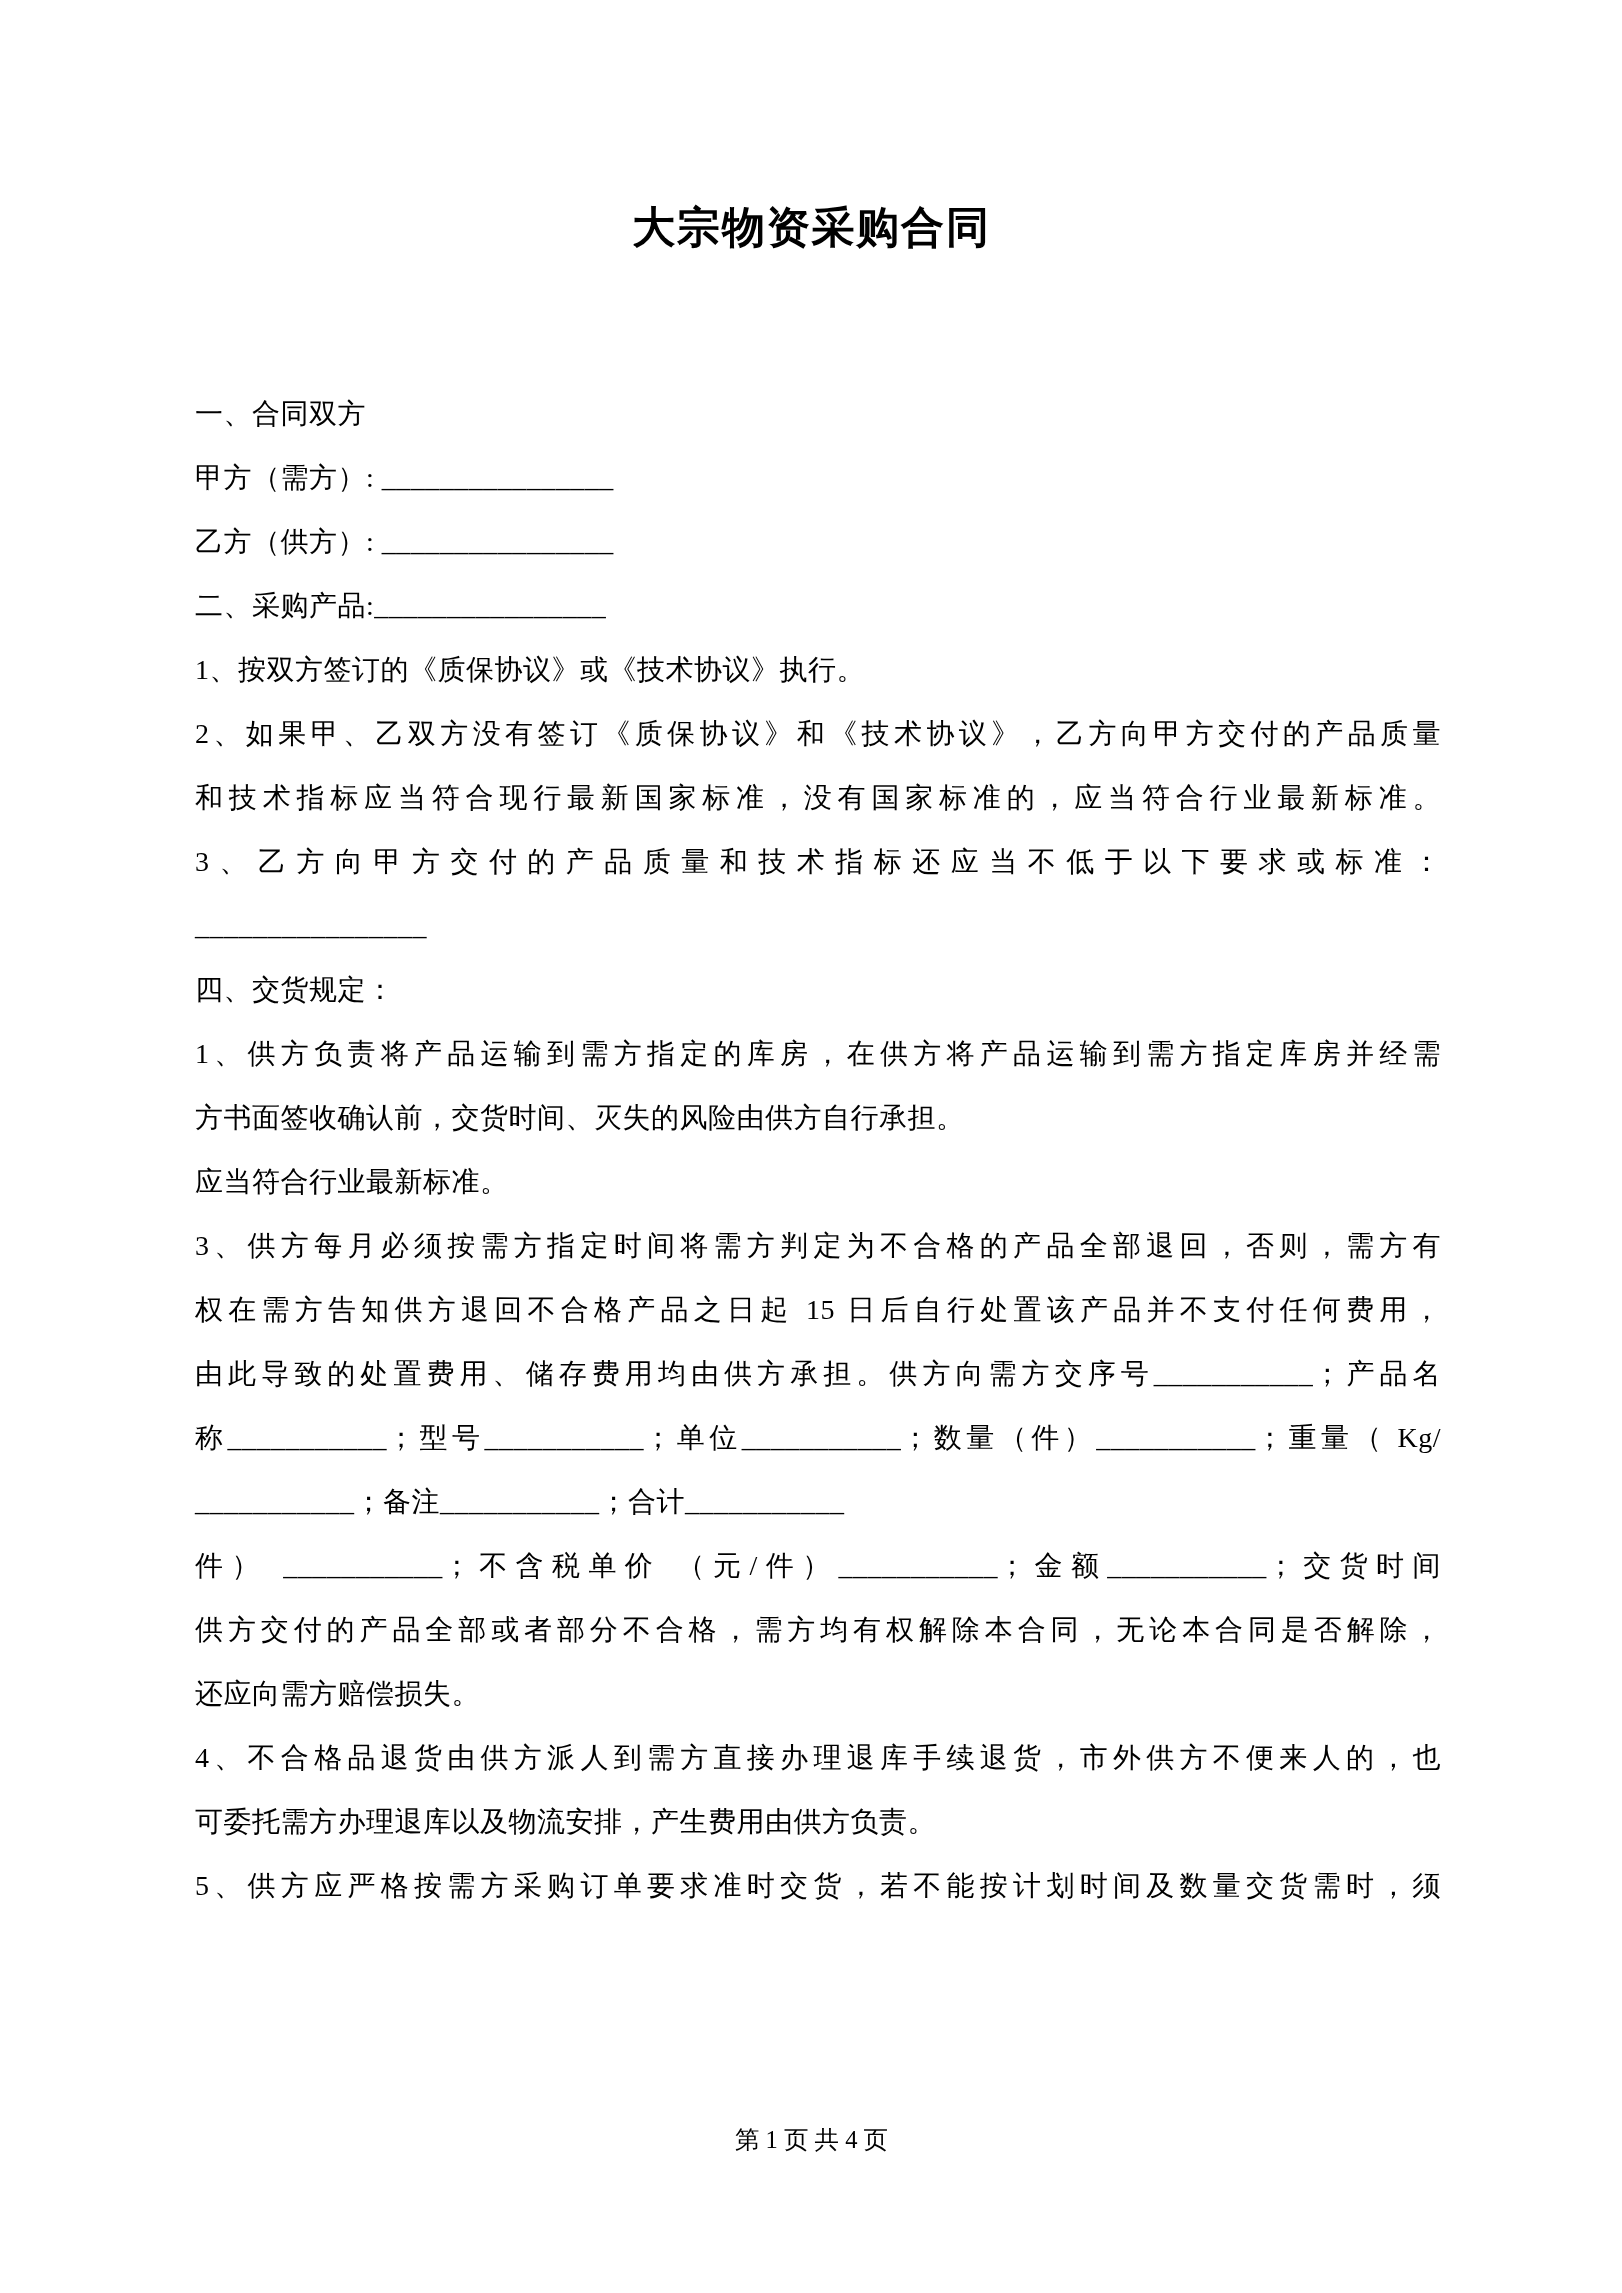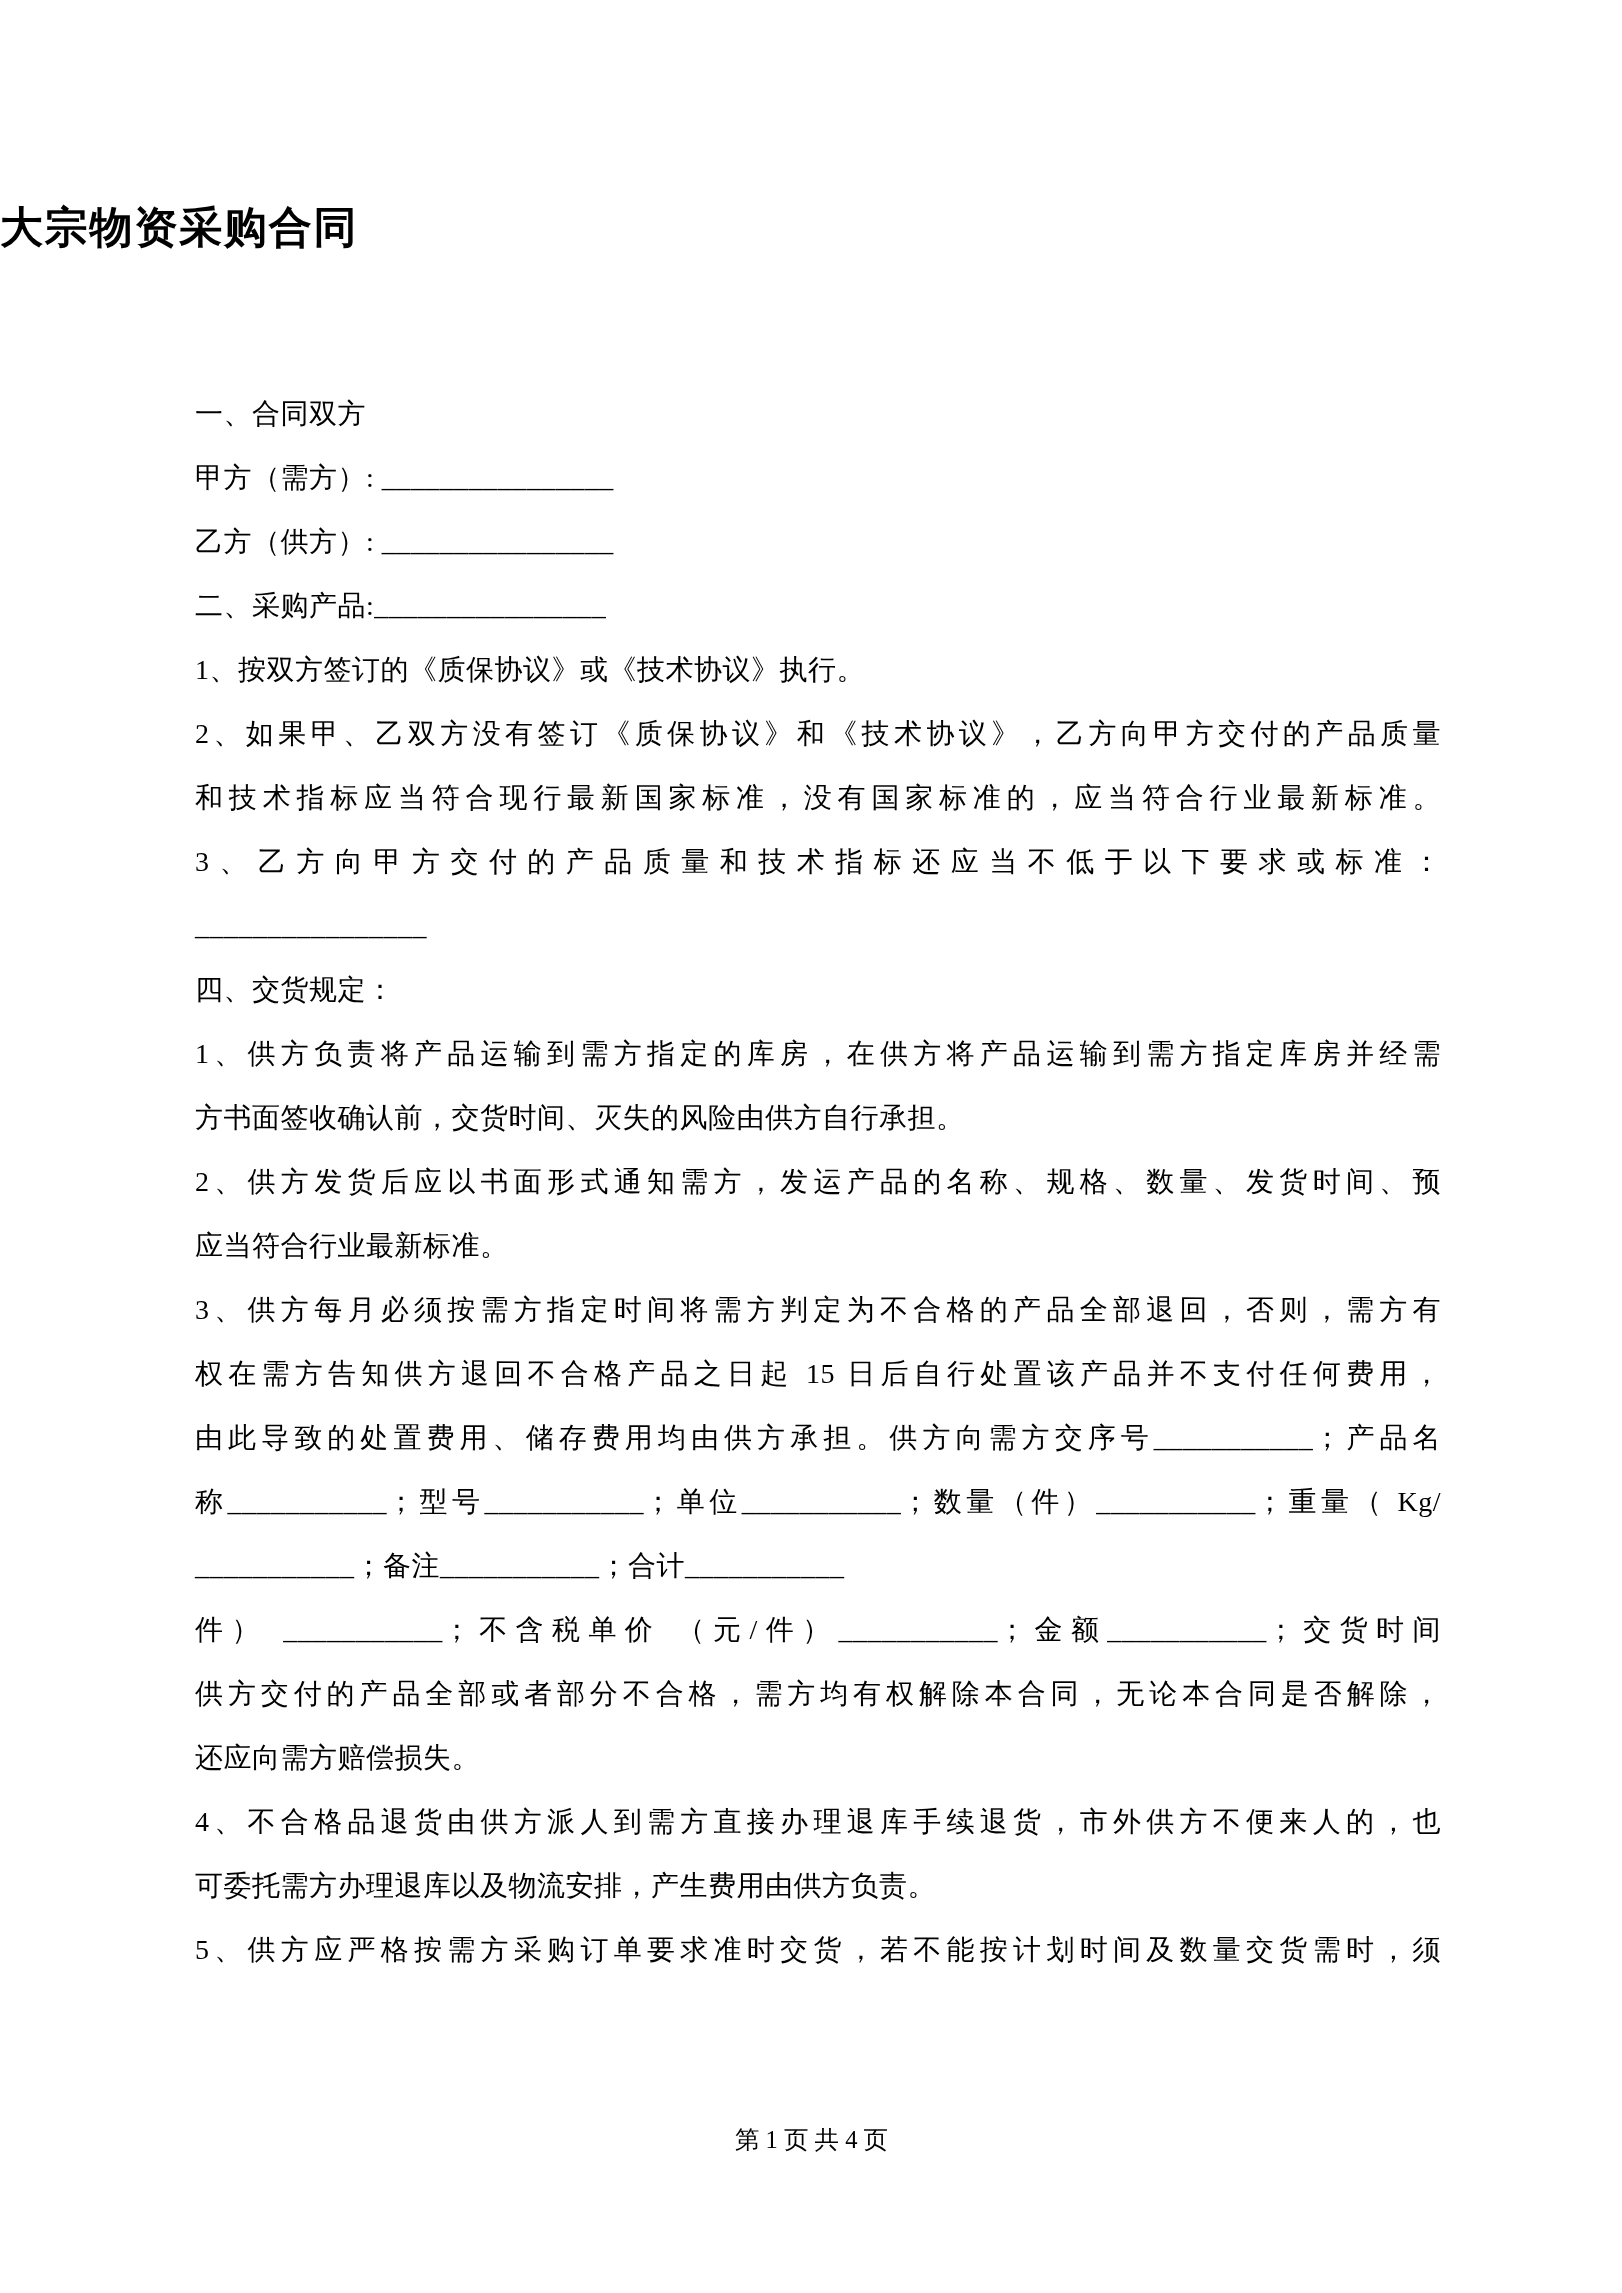--- a/index.html
+++ b/index.html
@@ -11,21 +11,21 @@
     margin: 0 auto;
     background: #ffffff;
     color: #000000;
     font-family: "Liberation Serif", "DejaVu Serif", serif;
   }
   .doc-title {
     position: absolute;
     top: 193px;
     left: 0;
     width: 100%;
-    text-align: left;
+    text-align: center;
     font-size: 43px;
     font-weight: bold;
     line-height: 69px;
     letter-spacing: 1.8px;
   }
   .doc-body {
     position: absolute;
     top: 382px;
     left: 195px;
     width: 1246px;
@@ -66,21 +66,20 @@
       <p class="line">乙方（供方）: ________________</p>
       <p class="line">二、采购产品:________________</p>
       <p class="line">1、按双方签订的《质保协议》或《技术协议》执行。</p>
       <p class="line fill">2、如果甲、乙双方没有签订《质保协议》和《技术协议》，乙方向甲方交付的产品质量</p>
       <p class="line fill">和技术指标应当符合现行最新国家标准，没有国家标准的，应当符合行业最新标准。</p>
       <p class="line fill">3、乙方向甲方交付的产品质量和技术指标还应当不低于以下要求或标准：</p>
       <p class="line">________________</p>
       <p class="line">四、交货规定：</p>
       <p class="line fill">1、供方负责将产品运输到需方指定的库房，在供方将产品运输到需方指定库房并经需</p>
       <p class="line">方书面签收确认前，交货时间、灭失的风险由供方自行承担。</p>
-      <p class="line fill">2、供方发货后应以书面形式通知需方，发运产品的名称、规格、数量、发货时间、预</p>
       <p class="line">应当符合行业最新标准。</p>
       <p class="line fill">3、供方每月必须按需方指定时间将需方判定为不合格的产品全部退回，否则，需方有</p>
       <p class="line fill">权在需方告知供方退回不合格产品之日起 15 日后自行处置该产品并不支付任何费用，</p>
       <p class="line fill">由此导致的处置费用、储存费用均由供方承担。供方向需方交序号___________；产品名</p>
       <p class="line fill">称___________；型号___________；单位___________；数量（件）___________；重量（ Kg/</p>
       <p class="line">___________；备注___________；合计___________</p>
       <p class="line fill">件） ___________；不含税单价 （元/件）___________；金额___________；交货时间</p>
       <p class="line fill">供方交付的产品全部或者部分不合格，需方均有权解除本合同，无论本合同是否解除，</p>
       <p class="line">还应向需方赔偿损失。</p>
       <p class="line fill">4、不合格品退货由供方派人到需方直接办理退库手续退货，市外供方不便来人的，也</p>

